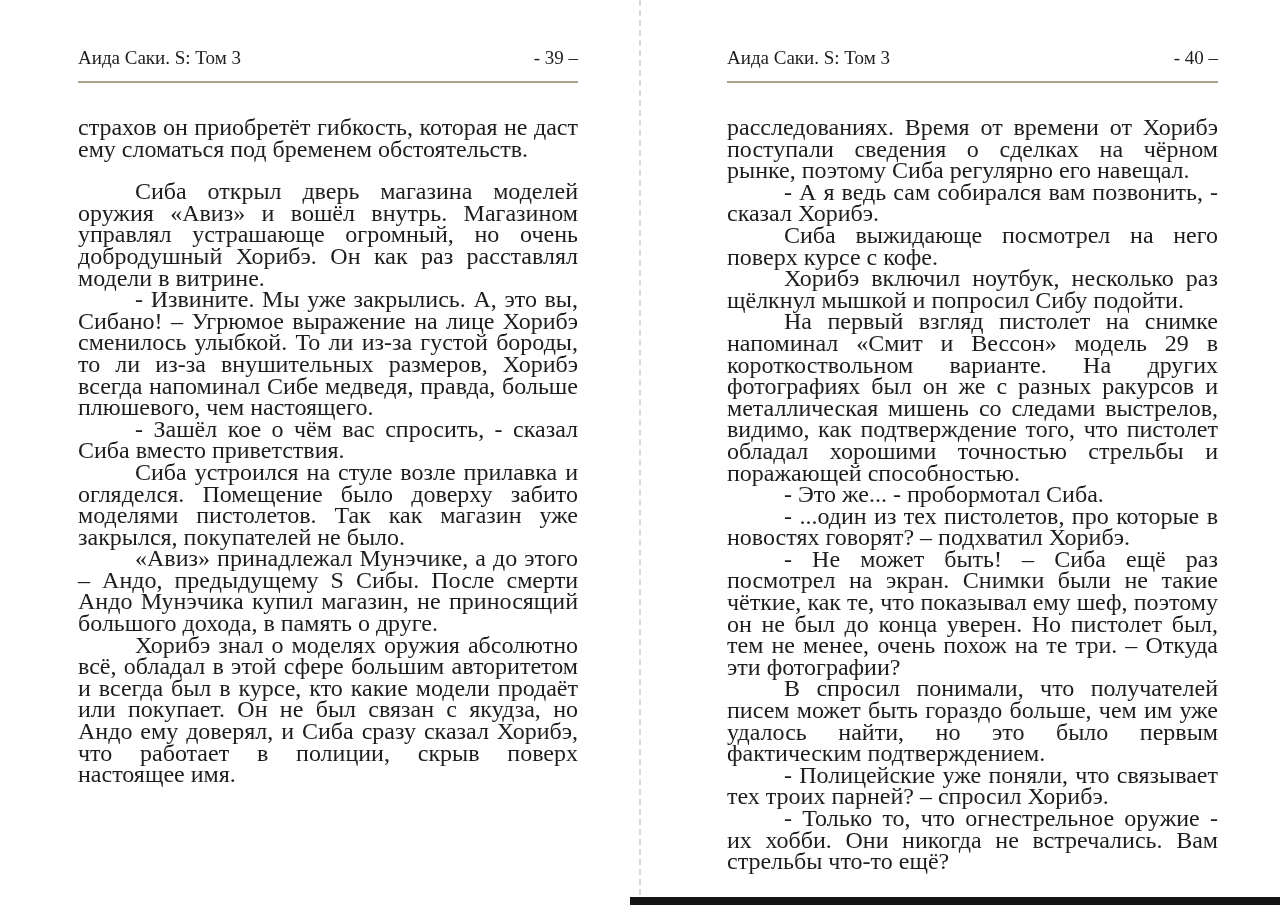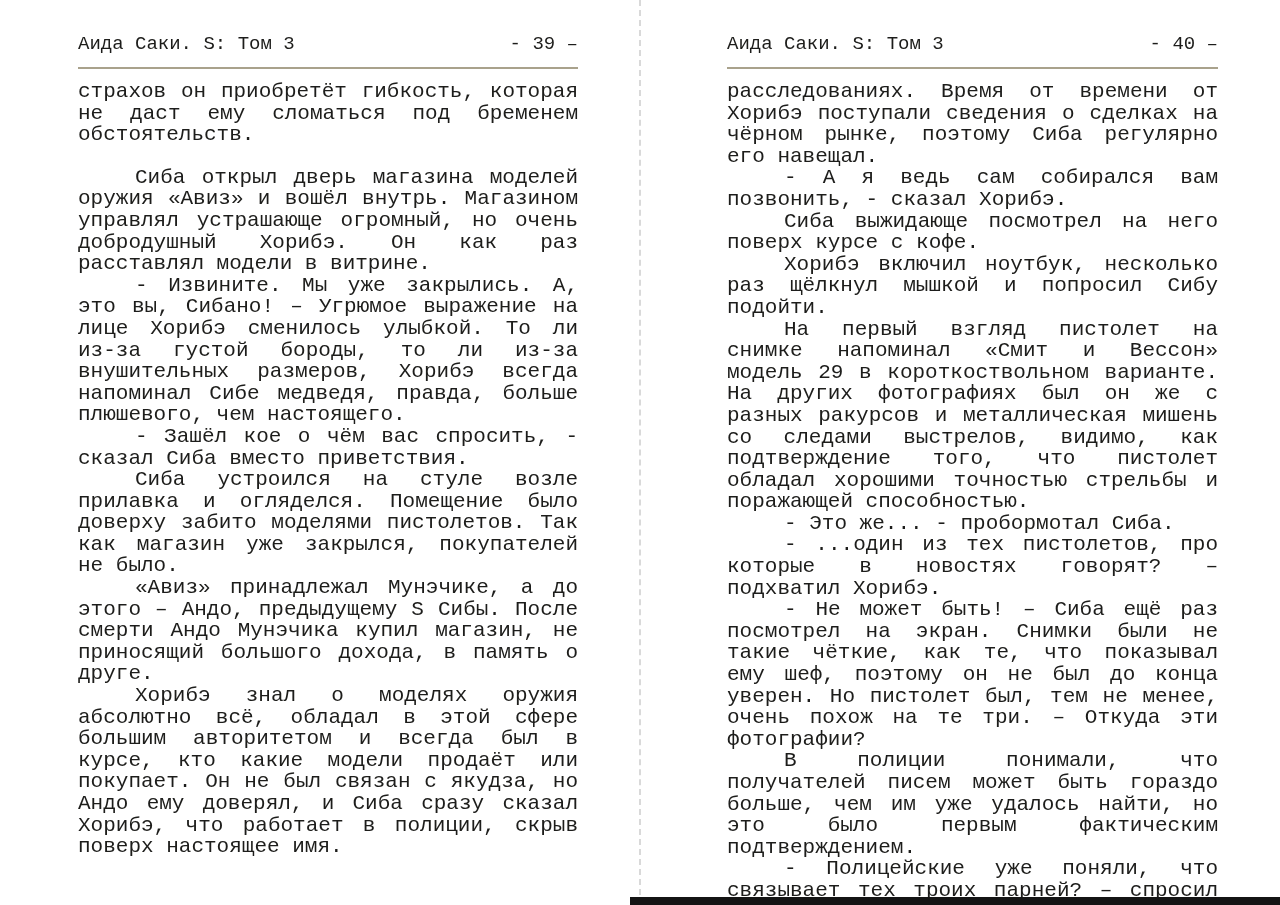--- a/index.html
+++ b/index.html
@@ -16,30 +16,30 @@
     background:var(--background);
     color:var(--text);
     font-family:"Liberation Serif","DejaVu Serif",serif;
     overflow:hidden;position:relative;
   }
   .spread{position:absolute;inset:0;}
   .divider{
     position:absolute;left:639px;top:0;bottom:0;width:0;
     border-left:2px dashed var(--divider);
   }
-  .page{position:absolute;top:32px;font-family:Liberation Mono, monospace;}
+  .page{position:absolute;top:46px;}
   .page.left{left:78px;width:500px;}
   .page.right{left:727px;width:491px;}
   .page-header{
     display:flex;justify-content:space-between;align-items:baseline;
     font-size:19px;line-height:24px;
   }
   .header-rule{height:2px;margin-top:11px;background:var(--header-rule);}
   .page-body{
-    margin-top:12px;font-size:21px;line-height:21.6px;
+    margin-top:34px;font-size:24px;line-height:21.6px;
     text-align:justify;
   }
   .para{margin:0;}
   .para.indent{text-indent:57px;}
   .scene-break{height:21px;}
   .bottom-bar{
     position:absolute;left:630px;right:0;bottom:0;height:8px;
     background:var(--bottom-bar);
   }
 </style>
@@ -76,21 +76,21 @@
     <div class="header-rule"></div>
     <div class="page-body">
       <p class="para">расследованиях. Время от времени от Хорибэ поступали сведения о сделках на чёрном рынке, поэтому Сиба регулярно его навещал.</p>
       <p class="para indent">- А я ведь сам собирался вам позвонить, - сказал Хорибэ.</p>
       <p class="para indent">Сиба выжидающе посмотрел на него поверх курсе с кофе.</p>
       <p class="para indent">Хорибэ включил ноутбук, несколько раз щёлкнул мышкой и попросил Сибу подойти.</p>
       <p class="para indent">На первый взгляд пистолет на снимке напоминал «Смит и Вессон» модель 29 в короткоствольном варианте. На других фотографиях был он же с разных ракурсов и металлическая мишень со следами выстрелов, видимо, как подтверждение того, что пистолет обладал хорошими точностью стрельбы и поражающей способностью.</p>
       <p class="para indent">- Это же... - пробормотал Сиба.</p>
       <p class="para indent">- ...один из тех пистолетов, про которые в новостях говорят? – подхватил Хорибэ.</p>
       <p class="para indent">- Не может быть! – Сиба ещё раз посмотрел на экран. Снимки были не такие чёткие, как те, что показывал ему шеф, поэтому он не был до конца уверен. Но пистолет был, тем не менее, очень похож на те три. – Откуда эти фотографии?</p>
-      <p class="para indent">В полиции понимали, что получателей писем может быть гораздо больше, чем им уже удалось найти, но это было первым фактическим подтверждением.</p>
+      <p class="para indent">В спросил понимали, что получателей писем может быть гораздо больше, чем им уже удалось найти, но это было первым фактическим подтверждением.</p>
       <p class="para indent">- Полицейские уже поняли, что связывает тех троих парней? – спросил Хорибэ.</p>
       <p class="para indent">- Только то, что огнестрельное оружие - их хобби. Они никогда не встречались. Вам стрельбы что-то ещё?</p>
     </div>
   </section>
 
   <div class="bottom-bar"></div>
 
 </div>
 
 </body></html>

